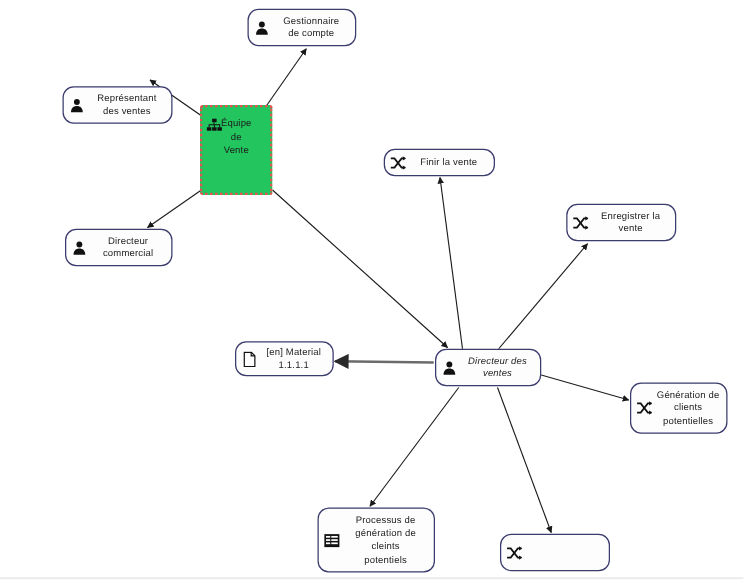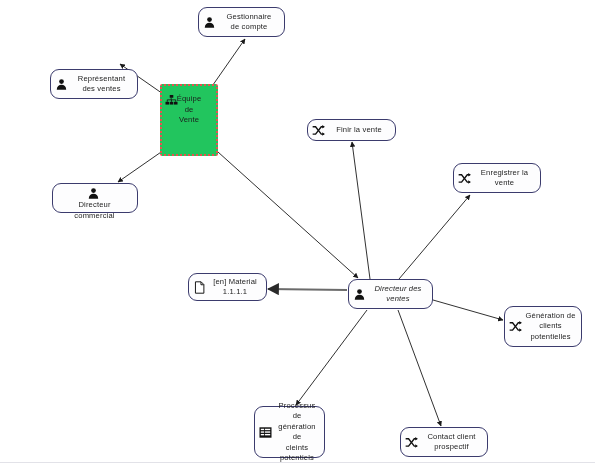--- a/index.html
+++ b/index.html
@@ -134,21 +134,21 @@
           <rect x="5.8" y="1.2" width="4.4" height="3.4" fill="#111"></rect>
           <rect x="0.6" y="9.6" width="4.4" height="3.4" fill="#111"></rect>
           <rect x="5.8" y="9.6" width="4.4" height="3.4" fill="#111"></rect>
           <rect x="11" y="9.6" width="4.4" height="3.4" fill="#111"></rect>
           <path d="M7.6 4.6 L7.6 7.2 M2.8 9.6 L2.8 7.2 L13.2 7.2 L13.2 9.6 M8 7.2 L8 9.6" stroke="#111" stroke-width="1" fill="none"></path>
         </svg>
         <span class="node-label">Équipe
 de
 Vente</span>
       </div>
-      <div class="node" style="left: 52px; top: 183px; width: 86px; height: 30px; flex-direction: column;">
+      <div class="node" style="left: 52px; top: 183px; width: 86px; height: 30px;">
         <svg viewBox="0 0 16 16" class="node-icon">
           <circle cx="8" cy="4.4" r="2.9" fill="#111"></circle>
           <path d="M2.2 14.5 C2.2 10.4 4.8 8.4 8 8.4 C11.2 8.4 13.8 10.4 13.8 14.5 Z" fill="#111"></path>
         </svg>
         <span class="node-label">Directeur
 commercial</span>
       </div>
       <div class="node" style="left: 307px; top: 119px; width: 89px; height: 22px;">
         <svg viewBox="0 0 16 16" class="node-icon">
           <path d="M0.8 3.4 L4.4 3.4 L11.4 12.4 L15 12.4" stroke="#111" stroke-width="1.7" fill="none"></path>
@@ -188,21 +188,21 @@
 potentielles</span>
       </div>
       <div class="node" style="left: 188px; top: 273px; width: 79px; height: 28px;">
         <svg viewBox="0 0 16 16" class="node-icon">
           <path d="M3 1 L10 1 L13.4 4.4 L13.4 15 L3 15 Z" fill="#fff" stroke="#111" stroke-width="1.2"></path>
           <path d="M9.8 1.2 L9.8 4.6 L13.2 4.6" fill="none" stroke="#111" stroke-width="1.2"></path>
         </svg>
         <span class="node-label">[en] Material
 1.1.1.1</span>
       </div>
-      <div class="node" style="left: 254px; top: 406px; width: 71px; height: 52px;">
+      <div class="node" style="left: 254px; top: 406px; width: 94px; height: 52px;">
         <svg viewBox="0 0 16 16" class="node-icon">
           <rect x="0.6" y="1.6" width="14.8" height="12.8" fill="#111"></rect>
           <rect x="2.2" y="3.4" width="4.2" height="1.7" fill="#fff"></rect>
           <rect x="7.4" y="3.4" width="6.4" height="1.7" fill="#fff"></rect>
           <rect x="2.2" y="6.6" width="4.2" height="1.7" fill="#fff"></rect>
           <rect x="7.4" y="6.6" width="6.4" height="1.7" fill="#fff"></rect>
           <rect x="2.2" y="9.8" width="4.2" height="1.7" fill="#fff"></rect>
           <rect x="7.4" y="9.8" width="6.4" height="1.7" fill="#fff"></rect>
         </svg>
         <span class="node-label">Processus de
@@ -210,19 +210,17 @@
 cleints
 potentiels</span>
       </div>
       <div class="node" style="left: 400px; top: 427px; width: 88px; height: 30px;">
         <svg viewBox="0 0 16 16" class="node-icon">
           <path d="M0.8 3.4 L4.4 3.4 L11.4 12.4 L15 12.4" stroke="#111" stroke-width="1.7" fill="none"></path>
           <path d="M0.8 12.4 L4.4 12.4 L11.4 3.4 L15 3.4" stroke="#111" stroke-width="1.7" fill="none"></path>
           <path d="M12.6 1.3 L15.6 3.4 L12.6 5.5 Z" fill="#111"></path>
           <path d="M12.6 10.3 L15.6 12.4 L12.6 14.5 Z" fill="#111"></path>
         </svg>
-        <span class="node-label">Contact client
-prospectif</span>
       </div>
     </div>
 
   <div class="bottom-rule" style="top: 462px;"></div>
 </div>
 
 </body></html>

